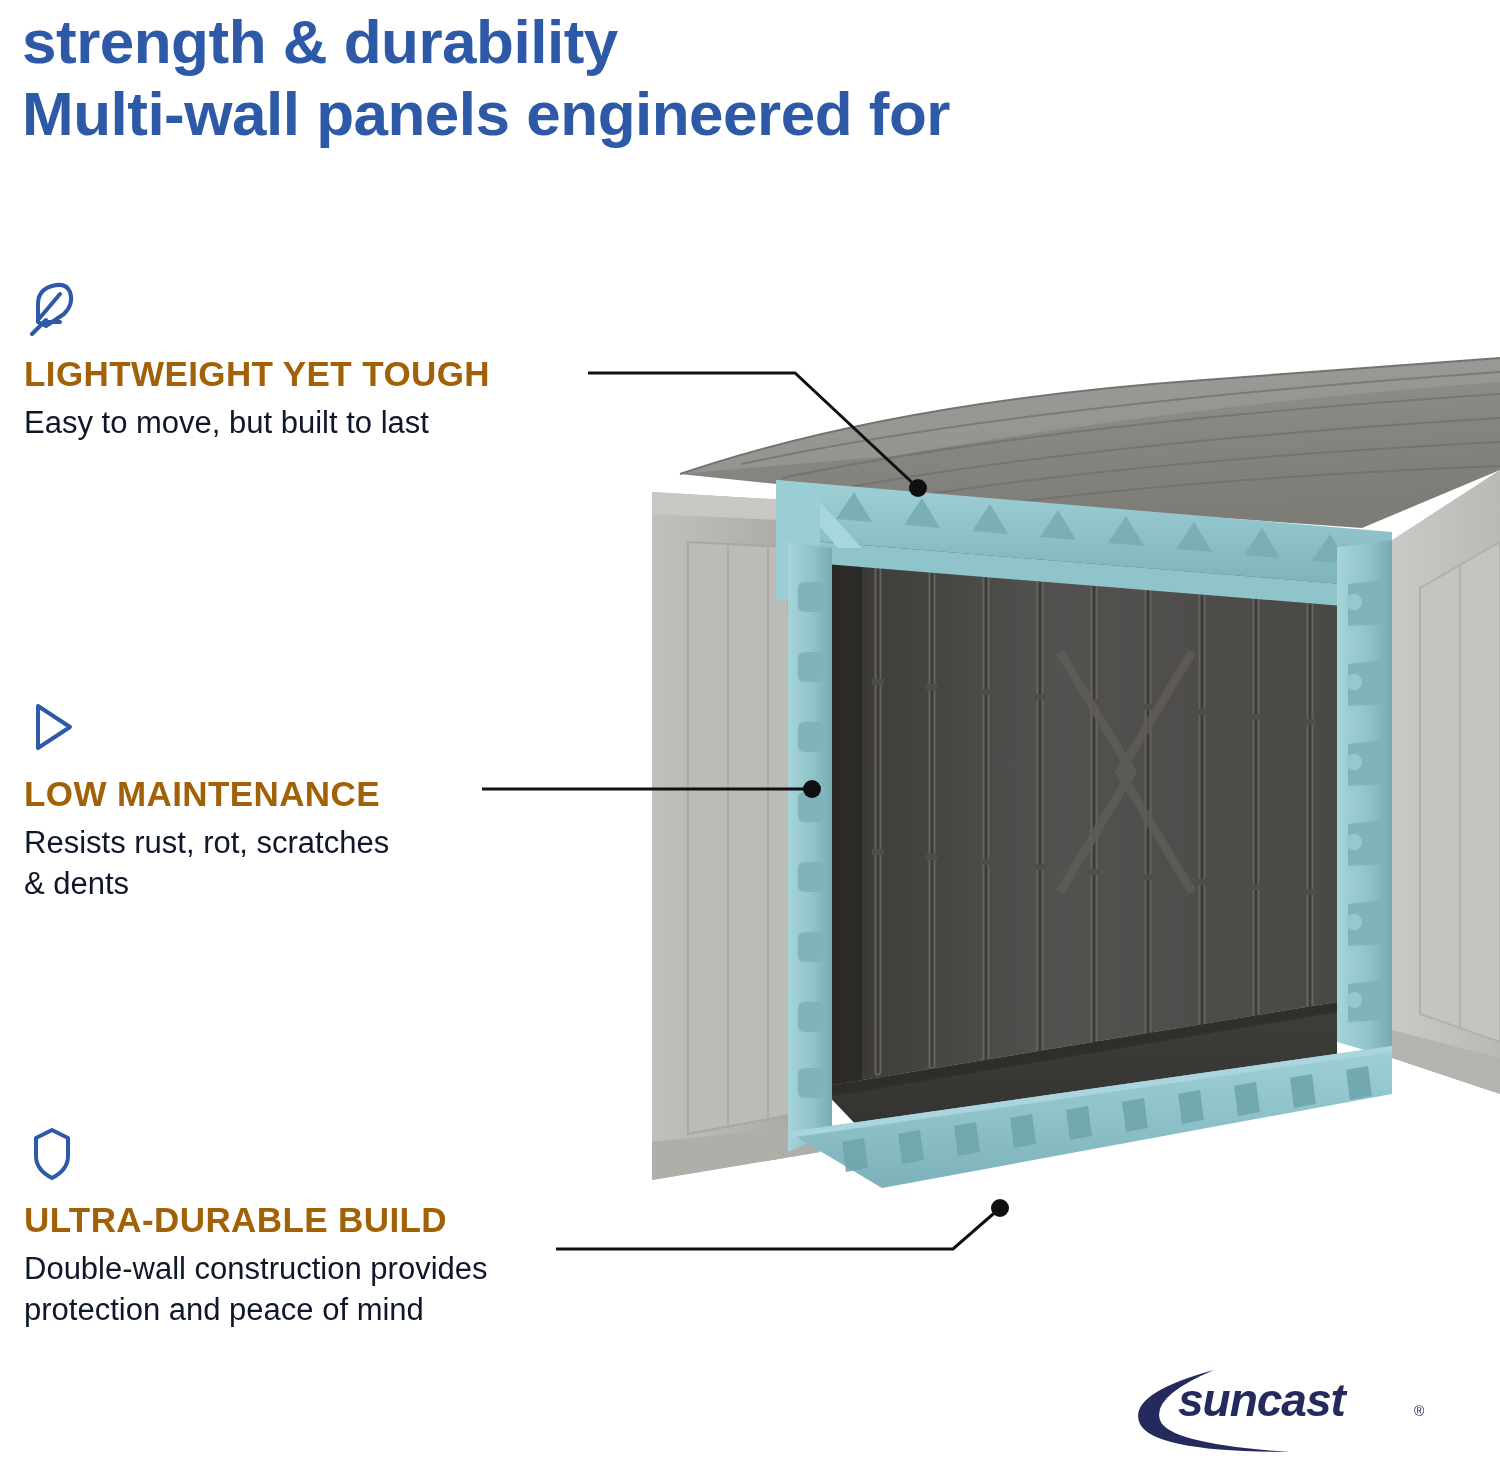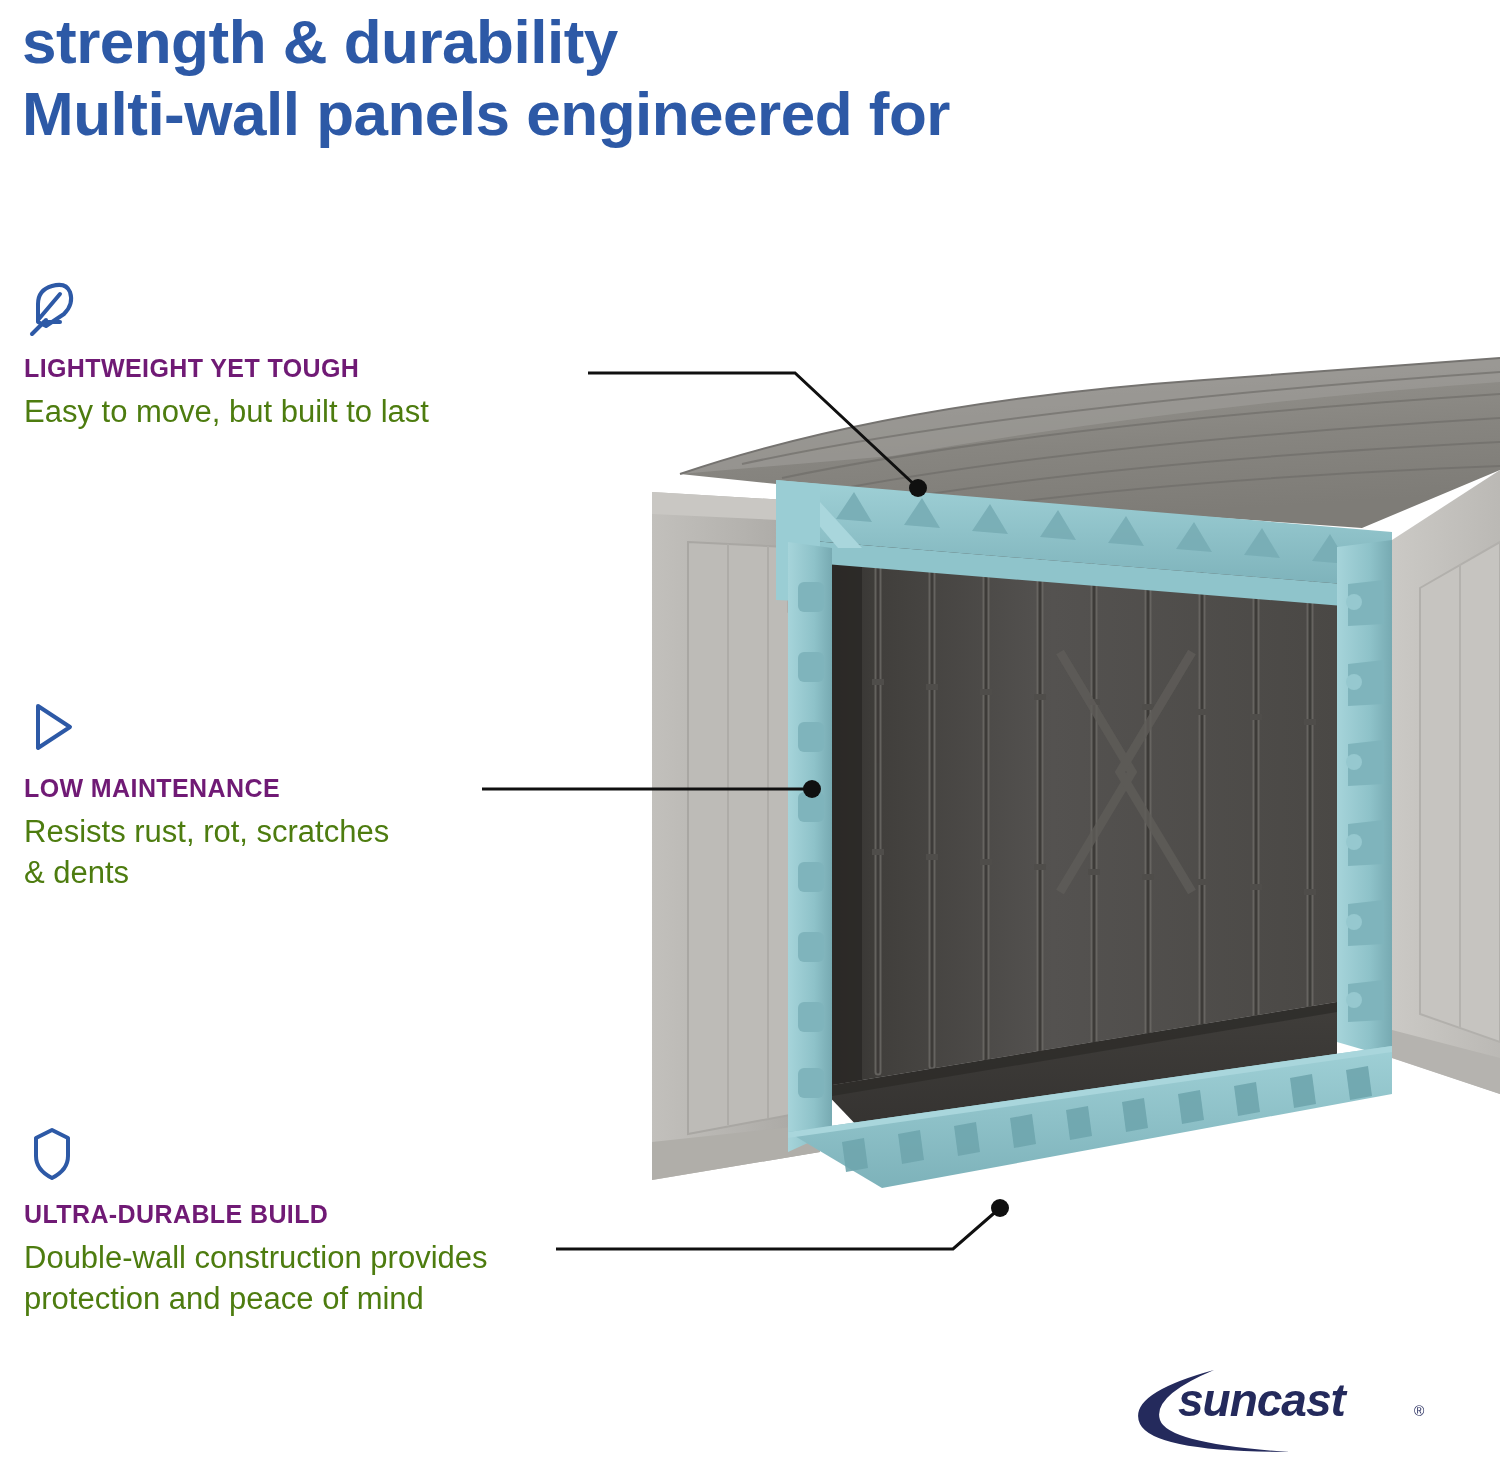--- a/index.html
+++ b/index.html
@@ -39,33 +39,33 @@
     left: 24px;
     width: 700px;
   }
   .feature .icon-wrap {
     width: 58px;
     height: 62px;
     display: block;
   }
   .feature .f-title {
     display: block;
-    font-size: 25px;
+    font-size: 35px;
     font-weight: 700;
     letter-spacing: 0.4px;
-    color: #701a75;
+    color: #a16207;
     margin-top: 14px;
     white-space: nowrap;
   }
   .feature .f-desc {
     display: block;
     font-size: 31px;
     font-weight: 400;
     line-height: 41px;
-    color: #4d7c0f;
+    color: #0f172a;
     margin-top: 8px;
     max-width: 680px;
     white-space: pre-line;
   }
   #feature-0 { top: 278px; }
   #feature-1 { top: 698px; }
   #feature-2 { top: 1124px; }
 
   
   #leaders {

